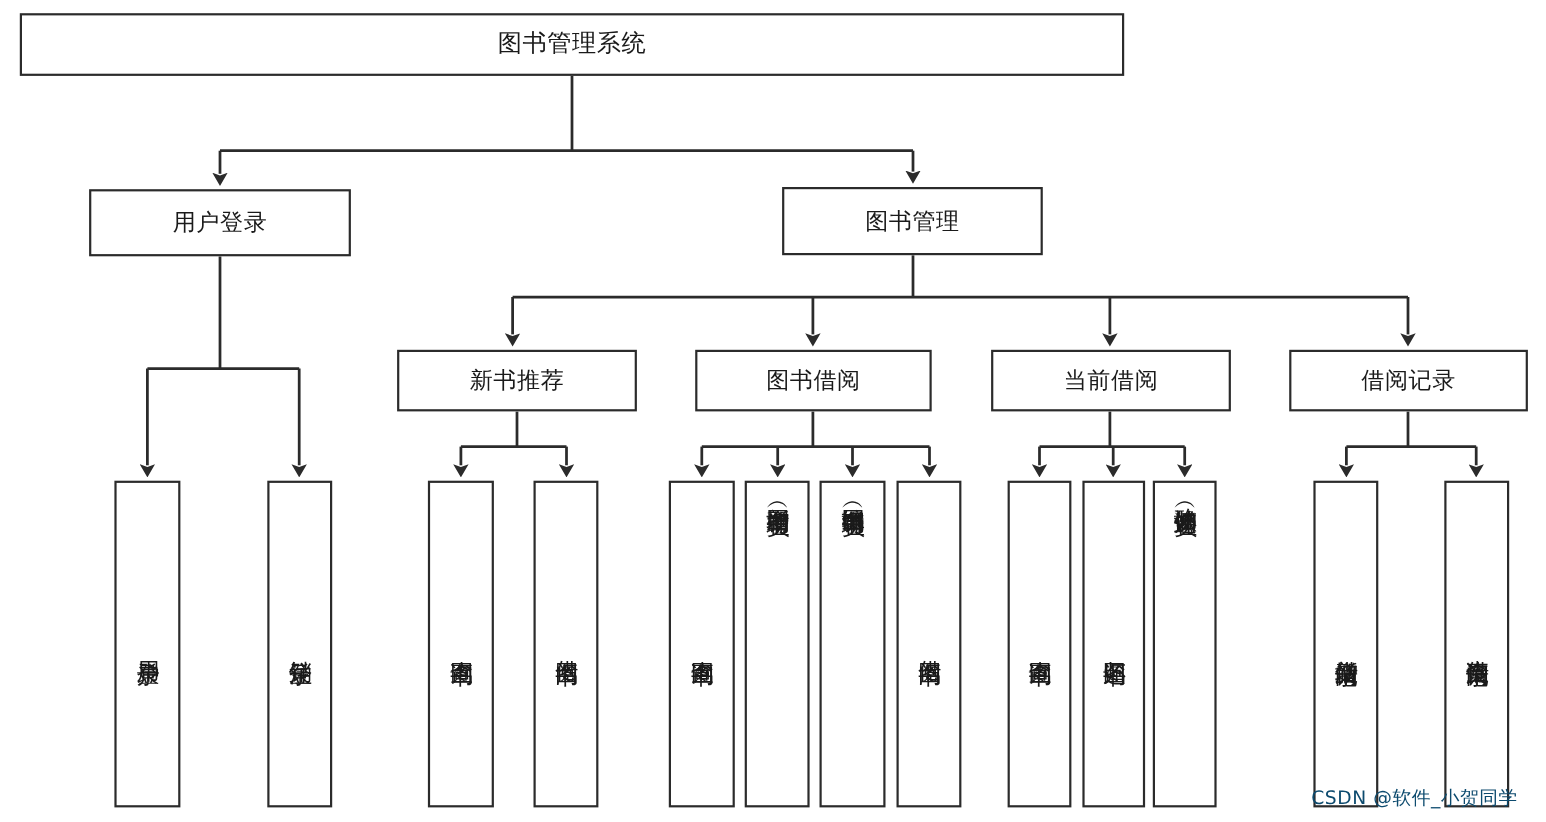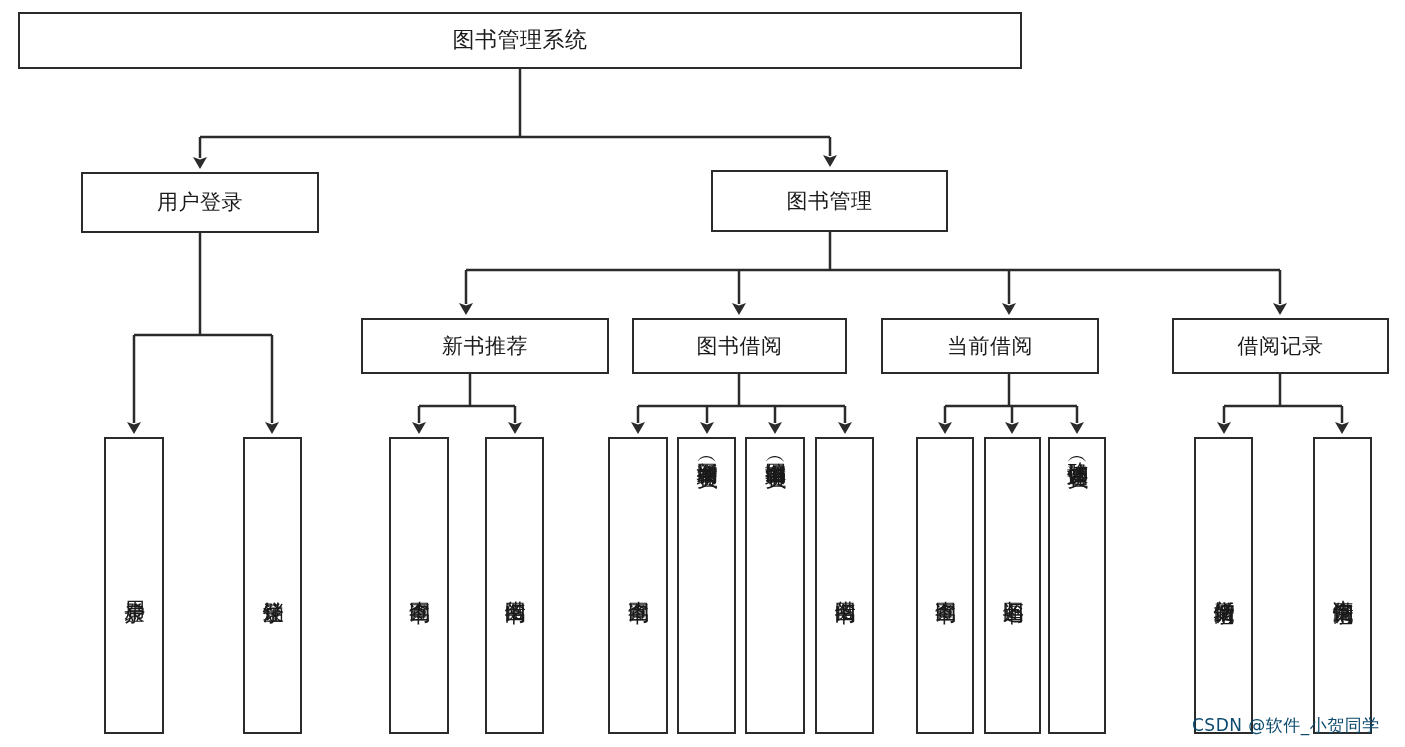--- a/index.html
+++ b/index.html
@@ -129,27 +129,27 @@
     <span class="label">图书管理系统</span>
   </div>
 
   <div class="node h-node" style="left:81px; top:172px; width:238px; height:61px;">
     <span class="label">用户登录</span>
   </div>
   <div class="node h-node" style="left:711px; top:170px; width:237px; height:62px;">
     <span class="label">图书管理</span>
   </div>
 
-  <div class="node h-node" style="left:361px; top:318px; width:248px; height:56px;">
+  <div class="node h-node" style="left:361px; top:318px; width:218px; height:56px;">
     <span class="label">新书推荐</span>
   </div>
   <div class="node h-node" style="left:632px; top:318px; width:215px; height:56px;align-items:center;">
     <span class="label">图书借阅</span>
   </div>
-  <div class="node h-node" style="left:881px; top:318px; width:218px; height:56px;">
+  <div class="node h-node" style="left:901px; top:318px; width:218px; height:56px;">
     <span class="label">当前借阅</span>
   </div>
   <div class="node h-node" style="left:1172px; top:318px; width:217px; height:56px;">
     <span class="label">借阅记录</span>
   </div>
 
   <div class="node v-node mid-text" style="left:104px; top:437px; width:60px; height:297px;">
     <span class="label">用户登录</span>
   </div>
   <div class="node v-node mid-text" style="left:243px; top:437px; width:59px; height:297px;">

